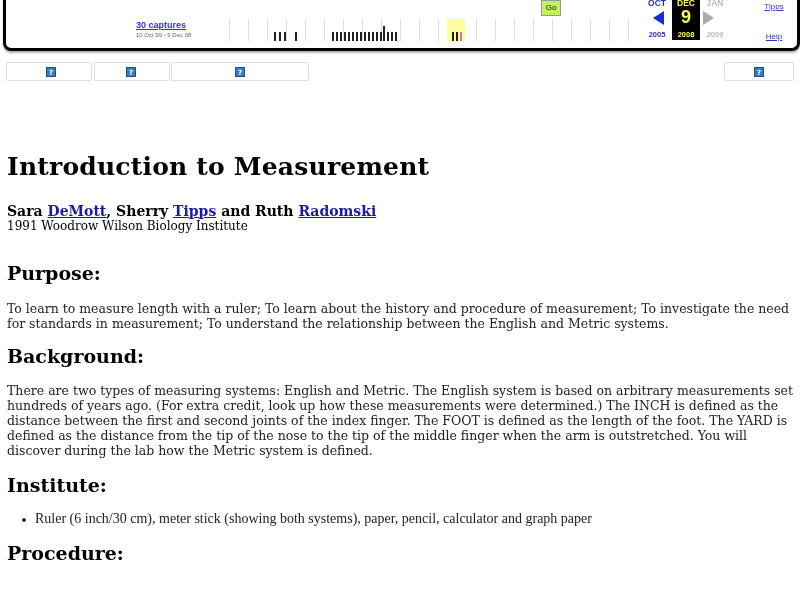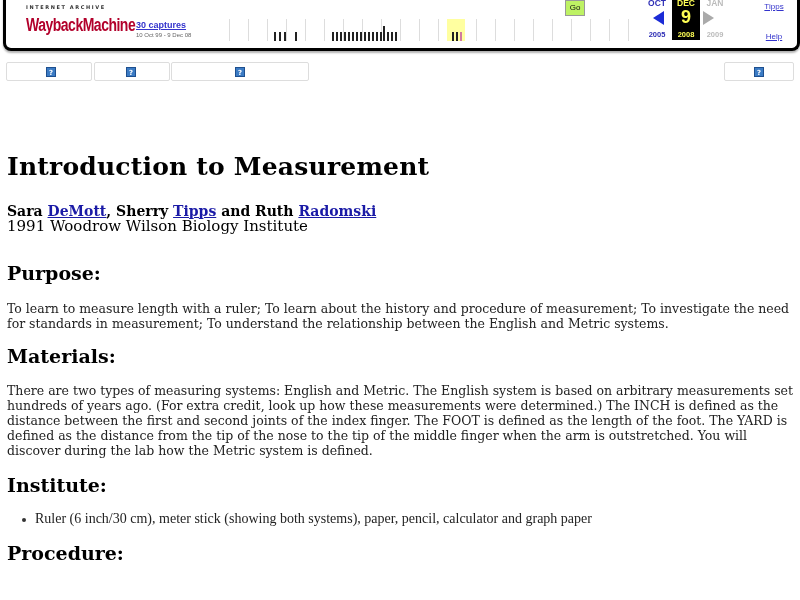--- a/index.html
+++ b/index.html
@@ -7,21 +7,21 @@
 
   
   #wm-toolbar { position:absolute; left:3px; top:-6px; width:791px; height:54px; border:3px solid #000; border-top:none; border-radius:0 0 8px 8px; background:#fff; box-shadow:0 2px 2px rgba(0,0,0,0.3); }
   #wm-logo { position:absolute; left:6px; top:8px; width:96px; height:36px; }
   #wm-logo .ia { font-family:"DejaVu Sans", sans-serif; font-size:5px; letter-spacing:1.6px; color:#333; font-weight:bold; position:absolute; left:14px; top:2px; white-space:nowrap; }
   #wm-logo .wb { font-family:"Liberation Sans", sans-serif; font-weight:bold; font-size:14px; color:#b2002b; position:absolute; left:14px; top:11px; letter-spacing:-0.5px; transform:scaleY(1.35); transform-origin:top left; white-space:nowrap; }
   #wm-captures { position:absolute; left:130px; top:26px; width:80px; text-align:left; font-family:"Liberation Sans", sans-serif; }
   #wm-captures a { font-size:9px; color:#33c; text-decoration:underline; font-weight:bold; display:block; }
   #wm-captures .range { font-size:6px; color:#666; display:block; margin-top:2px; white-space:nowrap; }
   #wm-url { position:absolute; left:218px; top:10px; width:305px; height:11px; border:1px solid #888; border-top-color:#555; font-family:"Liberation Sans", sans-serif; font-size:7.5px; padding:0 3px; line-height:11px; color:#111; background:#fff; box-sizing:content-box; }
-  #wm-go { position:absolute; left:535px; top:6px; width:18px; height:14px; border:1px solid #999; background:#bef264; font-family:"Liberation Sans", sans-serif; font-size:8px; line-height:14px; text-align:center; color:#111;margin-left:24px; }
+  #wm-go { position:absolute; left:535px; top:6px; width:18px; height:14px; border:1px solid #999; background:#bef264; font-family:"Liberation Sans", sans-serif; font-size:8px; line-height:14px; text-align:center; color:#111; }
   #wm-sparkline { position:absolute; left:213px; top:25px; width:420px; height:24px; }
   #wm-sparkline .col { position:absolute; top:0; width:1px; height:22px; background:#ddd; }
   #wm-sparkline .hl { position:absolute; top:0; height:22px; background:#ffffa0; }
   #wm-sparkline .bar { position:absolute; bottom:2px; width:2px; background:#222; }
   #wm-sparkline .bar.pink { background:#d07aa0; }
   #wm-nav { position:absolute; left:636px; top:2px; width:98px; height:44px; font-family:"Liberation Sans", sans-serif; font-weight:bold; }
   .wm-month { position:absolute; top:2px; font-size:8.5px; width:30px; text-align:center; }
   .wm-year { position:absolute; top:34px; font-size:7.5px; width:30px; text-align:center; }
   .wm-prev { left:0; color:#2d2db5; }
   .wm-cur-col { position:absolute; left:30px; top:-2px; width:28px; height:46px; background:#000; }
@@ -34,35 +34,31 @@
   #wm-links a { color:#33c; text-decoration:underline; display:block; position:absolute; left:0; width:40px; }
 
   
   .imgbox { position:absolute; top:62px; height:17px; border:1px solid #ddd; border-radius:2px; background:#fff; }
   .imgbox .q { position:absolute; top:4px; width:10px; height:10px; background:#3b7bc4; border:1px solid #1e4f8f; color:#fff; font-family:"DejaVu Sans", sans-serif; font-size:7px; line-height:10px; text-align:center; font-weight:bold; box-sizing:border-box; }
 
   
   h1 { position:absolute; left:7px; top:152px; margin:0; font-size:25px; font-weight:bold; font-family:"DejaVu Serif", serif; letter-spacing:0.2px; }
   .authors { position:absolute; left:7px; top:203px; font-size:14px; line-height:16px; font-weight:bold; }
   .authors a { color:#1a1aa6; text-decoration:underline; }
-  .institute { position:absolute; left:7px; top:218px; font-size:15px; line-height:16px; }
+  .institute { position:absolute; left:7px; top:218px; font-size:12px; line-height:16px; }
   h2 { position:absolute; left:7px; margin:0; font-size:19px; font-weight:bold; font-family:"DejaVu Serif", serif; }
   .para { position:absolute; left:7px; width:790px; font-size:12.5px; line-height:15px; color:#222; margin:0; }
   .materials { position:absolute; left:22px; top:511px; font-family:"Liberation Serif", serif; font-size:14px; color:#222; }
   .materials .dot { display:inline-block; width:4px; height:4px; border-radius:2px; background:#333; margin-right:9px; vertical-align:middle; }
   .procedure-text { position:absolute; left:7px; top:579px; font-family:"Liberation Serif", serif; font-size:14px; color:#222;margin-top:24px; }
 </style>
 </head>
 <body>
 
 <div id="wm-toolbar">
-  <div id="wm-logo">
-    <span class="ia">INTERNET ARCHIVE</span>
-    <span class="wb">WaybackMachine</span>
-  </div>
 
   <div id="wm-go">Go</div>
 
   <div id="wm-captures">
     <a>30 captures</a>
     <span class="range">10 Oct 99 - 9 Dec 08</span>
   </div>
 
   <div id="wm-sparkline">
     <div class="hl" style="left:228px;width:18px;"></div>
@@ -148,21 +144,21 @@
 <h1>Introduction to Measurement</h1>
 
 <div class="authors">
   <span>Sara </span><a>DeMott</a><span>, Sherry </span><a>Tipps</a><span> and Ruth </span><a>Radomski</a>
 </div>
 <div class="institute">1991 Woodrow Wilson Biology Institute</div>
 
 <h2 style="top:262px">Purpose:</h2>
 <p class="para" style="top:301px">To learn to measure length with a ruler; To learn about the history and procedure of measurement; To investigate the need for standards in measurement; To understand the relationship between the English and Metric systems.</p>
 
-<h2 style="top:345px">Materials:</h2>
+<h2 style="top:345px">Background:</h2>
 <p class="para" style="top:383px">There are two types of measuring systems: English and Metric. The English system is based on arbitrary measurements set hundreds of years ago. (For extra credit, look up how these measurements were determined.) The INCH is defined as the distance between the first and second joints of the index finger. The FOOT is defined as the length of the foot. The YARD is defined as the distance from the tip of the nose to the tip of the middle finger when the arm is outstretched. You will discover during the lab how the Metric system is defined.</p>
 
 <h2 style="top:474px">Institute:</h2>
 <div class="materials">
   <span class="dot"></span><span>Ruler (6 inch/30 cm), meter stick (showing both systems), paper, pencil, calculator and graph paper</span>
 </div>
 
 <h2 style="top:542px">Procedure:</h2>
 <div class="procedure-text">WORK IN GROUPS OF THREES</div>
 

